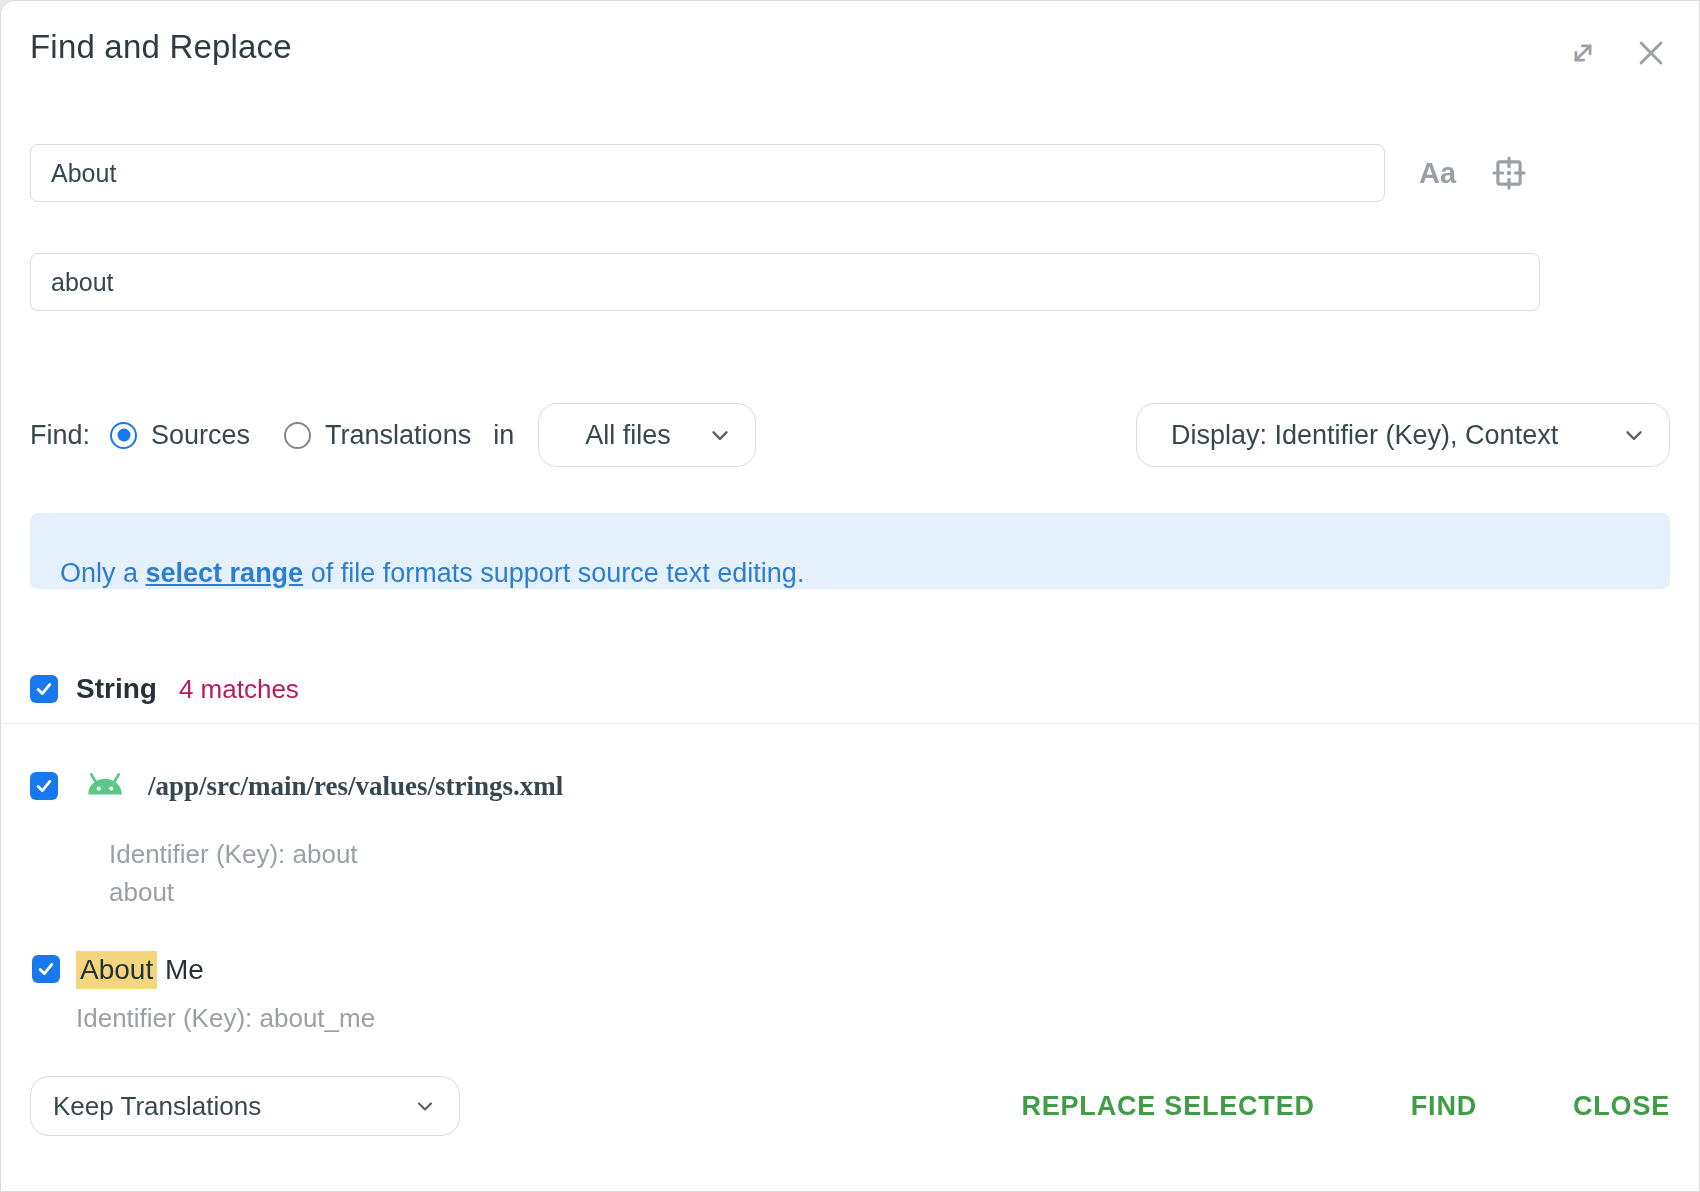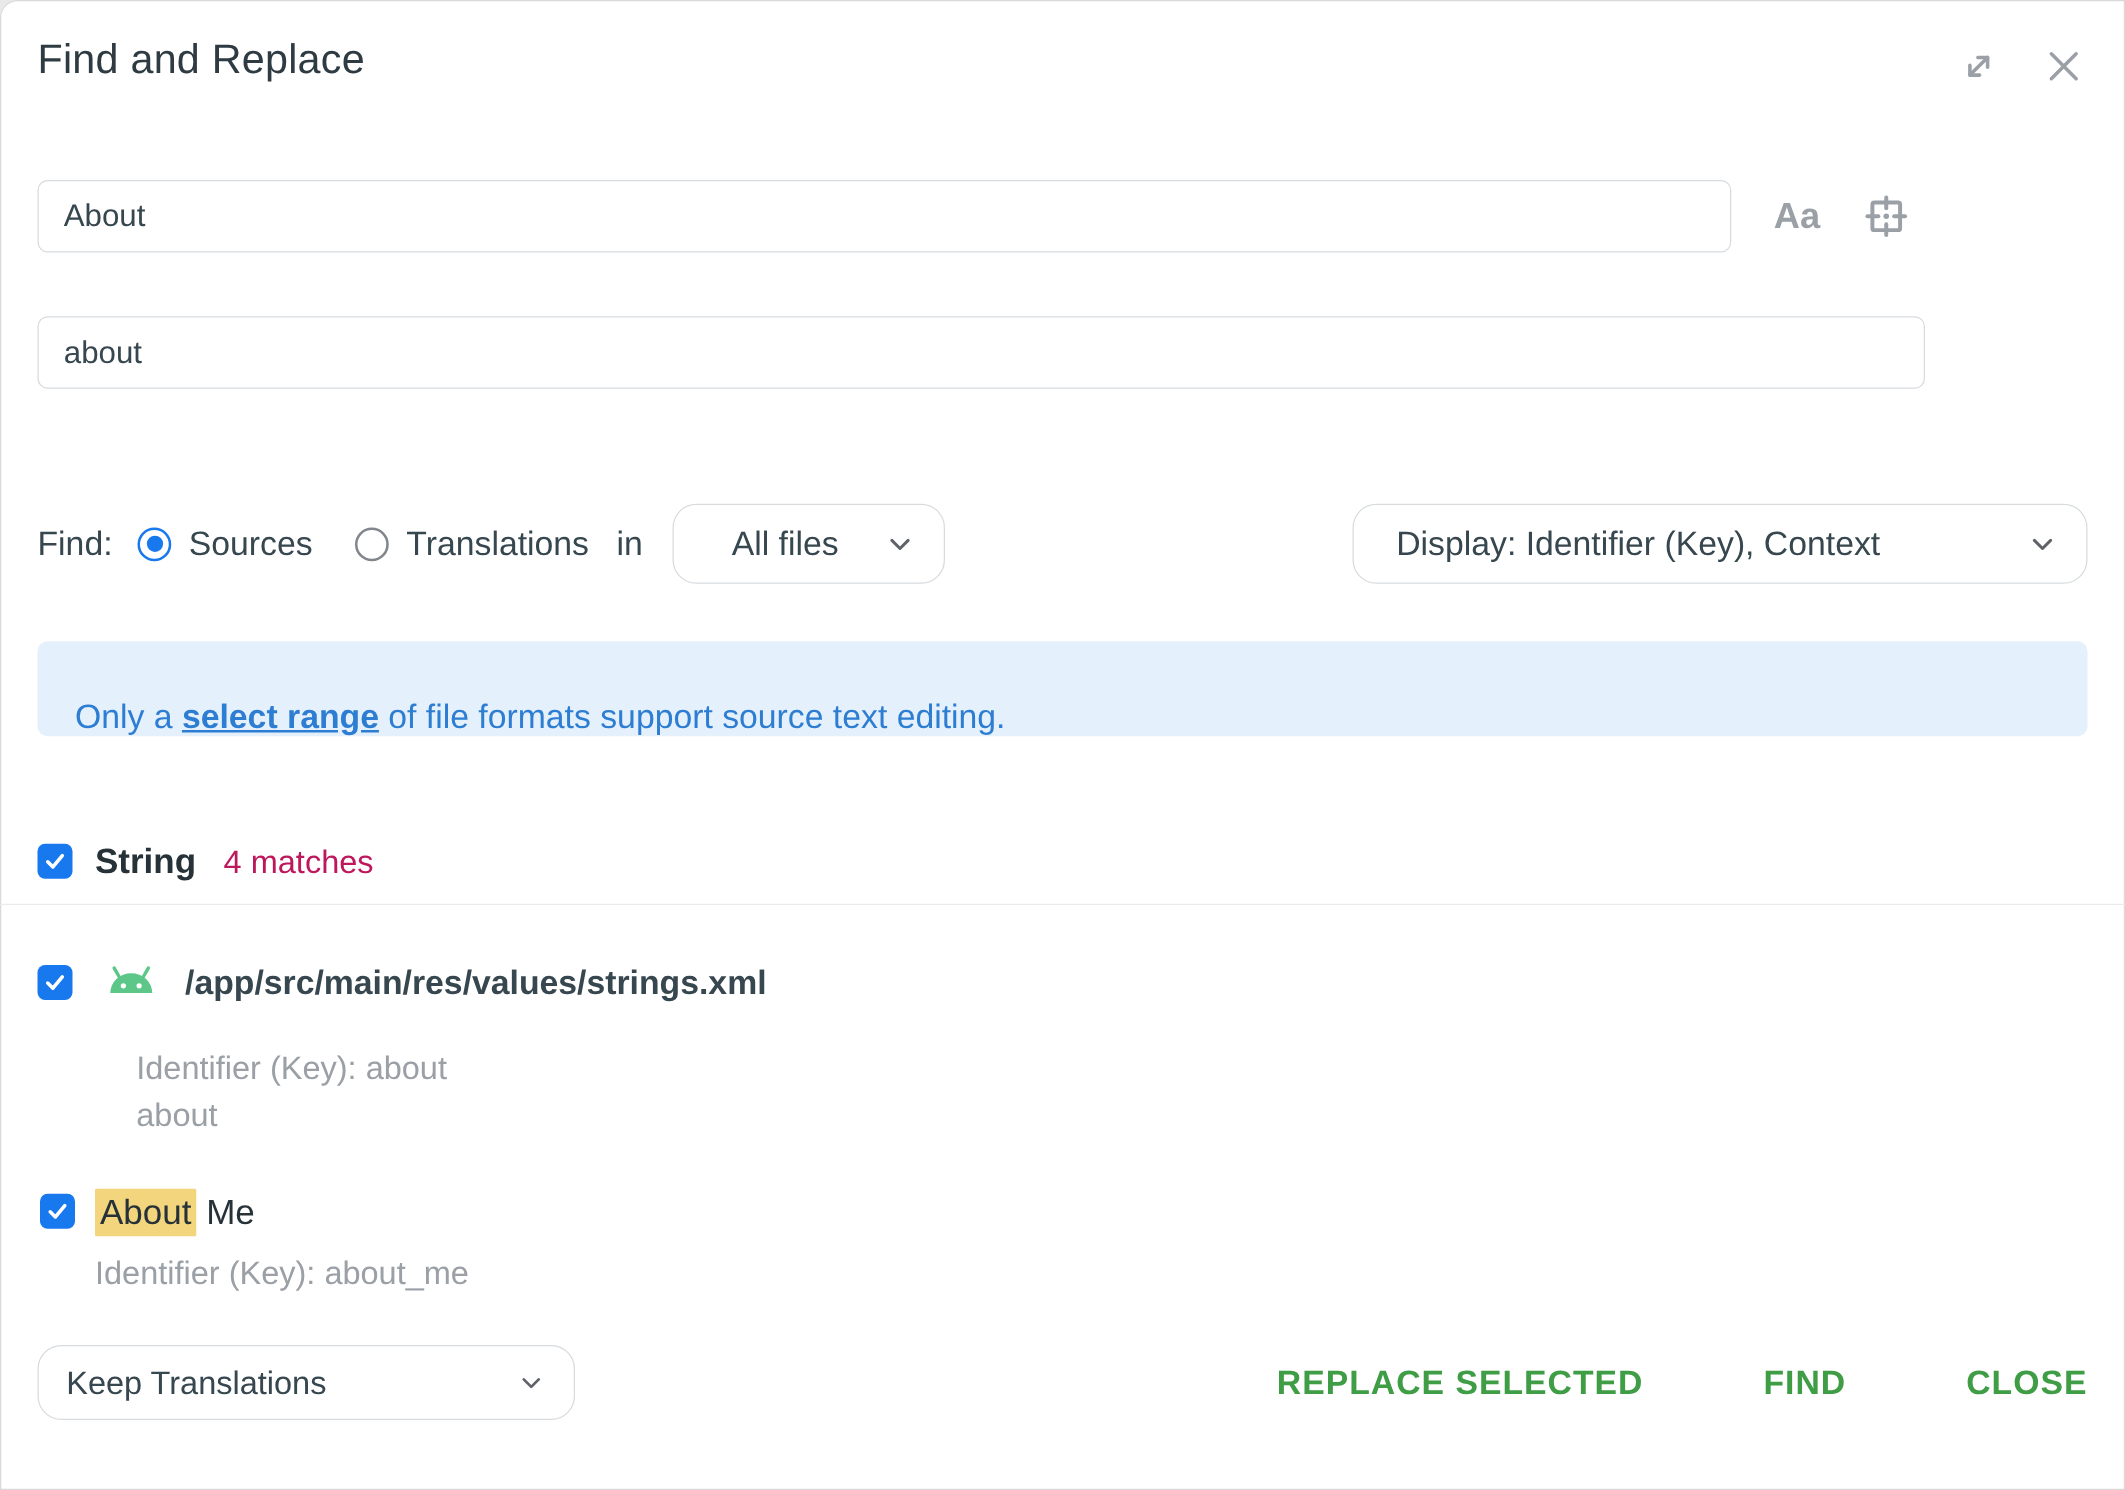--- a/index.html
+++ b/index.html
@@ -43,21 +43,21 @@
   .radio.checked::after { content:""; position:absolute; left:50%; top:50%; width: 13px; height:13px; border-radius:50%; background:#1878ee; transform:translate(-50%,-50%); }
   .radio-opt { display:flex; align-items:center; gap: 14px; cursor:pointer; }
   .radio-opt + .radio-opt { margin-left: 34px; }
   .in-label { margin-left: 22px; }
   .select {
     display:flex; align-items:center; height: 64px; border: 1px solid #d7dbde; border-radius: 19px;
     padding: 0 22px; font-size: 27px; color:#37474f; cursor:pointer; background:#fff;
   }
   .files-select { margin-left: 24px; width: 218px; }
   .files-select .select-value { margin: 0 auto; padding-left: 6px; }
-  .display-select { margin-left:auto; width: 588px; }
+  .display-select { margin-left:auto; width: 534px; }
   .display-select .select-value { padding-left: 12px; }
   .chevron { margin-left:auto; flex:none; }
 
   
   .banner {
     margin: 46px 30px 0 30px; height: 76px; border-radius: 8px;
     background: #e4f0fb; display:flex; align-items:flex-end; padding: 0 30px;
     font-size: 27px; color:#2d7dd2;
   }
   .banner a { color:#2d7dd2; font-weight:700; text-decoration: underline; cursor:pointer; }
@@ -70,21 +70,21 @@
   .checkbox svg { display:block; }
 
   
   .group-row { display:flex; align-items:center; margin-top: 84px; padding: 0 30px; gap: 16px; }
   .group-label { font-size: 28px; font-weight: 700; color:#263238; margin-left: 2px; }
   .group-count { font-size: 26px; color:#be185d; margin-left: 6px; }
   .divider { height: 1px; background:#e9ebed; margin-top: 18px; }
 
   .file-row { display:flex; align-items:center; margin-top: 44px; padding: 0 30px; gap: 20px; }
   .android-icon { width: 42px; height: 36px; margin-left: 6px; flex:none; }
-  .file-path { font-size: 27px; font-weight: 700; color:#37474f; margin-left: 2px; }
+  .file-path { font-size: 27px; font-weight: 700; color:#37474f; margin-left: 2px; font-family: Liberation Serif, serif; }
 
   .match { padding-left: 65px; margin-top: 32px; }
   .match-title { display:flex; align-items:flex-start; gap: 16px; }
   .match-text { font-size: 28px; color:#263238; line-height: 40px; }
   .hl { background:#f3d57d; padding: 3px 4px 4px 4px; border-radius: 1px; }
   .match-meta { font-size: 26px; color:#9aa0a6; margin: 10px 0 0 44px; line-height: 36px; }
   .match-context { font-size: 26px; color:#9aa0a6; margin: 2px 0 0 44px; line-height: 36px; }
   .match .checkbox { margin-top: 5px; }
 
   

